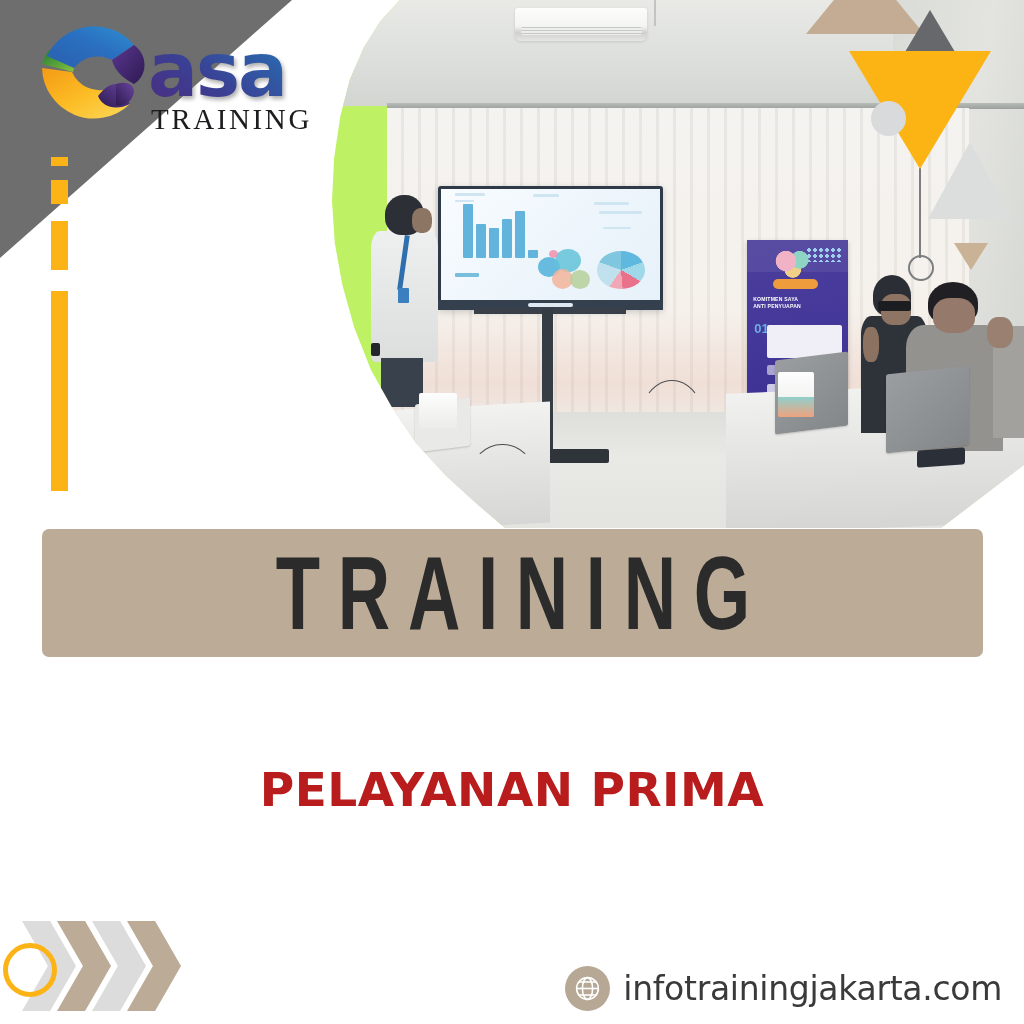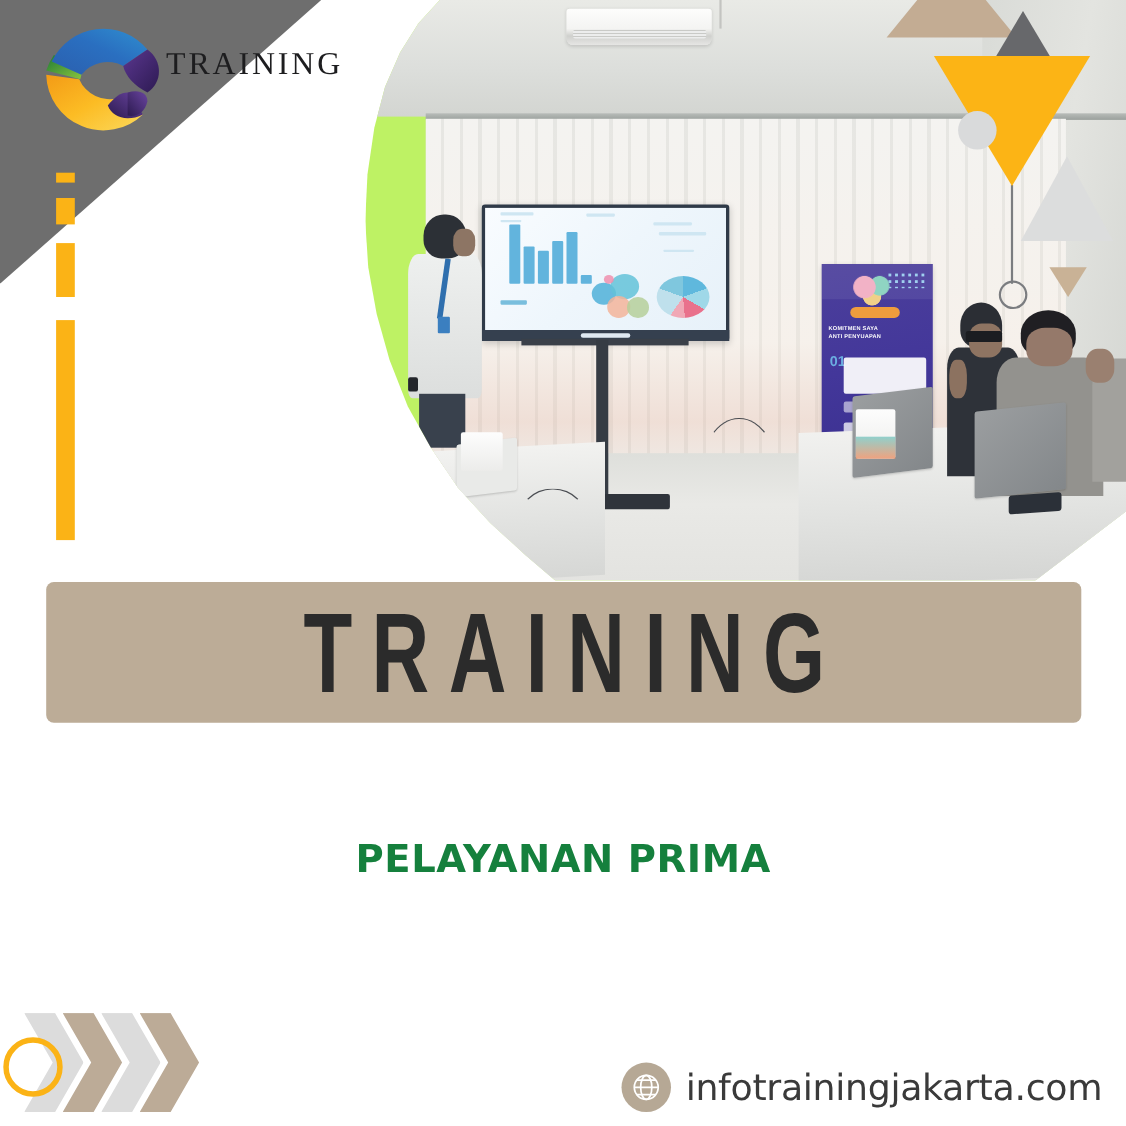--- a/index.html
+++ b/index.html
@@ -277,21 +277,21 @@
     white-space:nowrap;
   }
 
   
   .subtitle{
     position:absolute;left:0;top:762px;width:1024px;text-align:center;z-index:7;
   }
   .subtitle h2{
     margin:0;
     font-family:"DejaVu Sans",sans-serif;
-    font-weight:700;font-size:35px;letter-spacing:.5px;color:#15803d;
+    font-weight:700;font-size:47px;letter-spacing:.5px;color:#b91c1c;
   }
 
   
   .chev-group{position:absolute;left:22px;top:921px;width:150px;height:90px;z-index:4;}
   .chev{position:absolute;top:0;width:54px;height:90px;
     clip-path:polygon(0 0, 52% 0, 100% 50%, 52% 100%, 0 100%, 48% 50%);}
   .chev-a{left:0;background:#dcdcdc;}
   .chev-b{left:35px;background:#bcab97;}
   .chev-c{left:70px;background:#dcdcdc;}
   .chev-d{left:105px;background:#bcab97;}
@@ -466,20 +466,21 @@
       <path d="M17 44 A52 52 0 0 1 104 33 L82 48 A30 30 0 0 0 44 56 Z" fill="url(#gBlue)"></path>
 
       <path d="M12 56 A52 52 0 0 0 100 92 L78 77 A30 30 0 0 1 42 60 Z" fill="url(#gYellow)"></path>
 
       <path d="M104 33 C118 43 118 63 104 72 C92 66 84 57 82 48 Z" fill="url(#gPurpleA)"></path>
 
       <path d="M100 92 C86 99 72 95 68 84 C74 76 80 72 86 72 Z" fill="url(#gPurpleB)"></path>
       <path d="M86 72 C96 69 104 72 104 80 C102 90 94 95 86 93 Z" fill="url(#gPurpleB)"></path>
     </svg>
     <div class="logo-text">
+      <div class="logo-asa">asa</div>
       <div class="logo-training">TRAINING</div>
     </div>
   </div>
 
   <div class="title-banner">
     <h1>TRAINING</h1>
   </div>
 
   <div class="subtitle">
     <h2>PELAYANAN PRIMA</h2>

